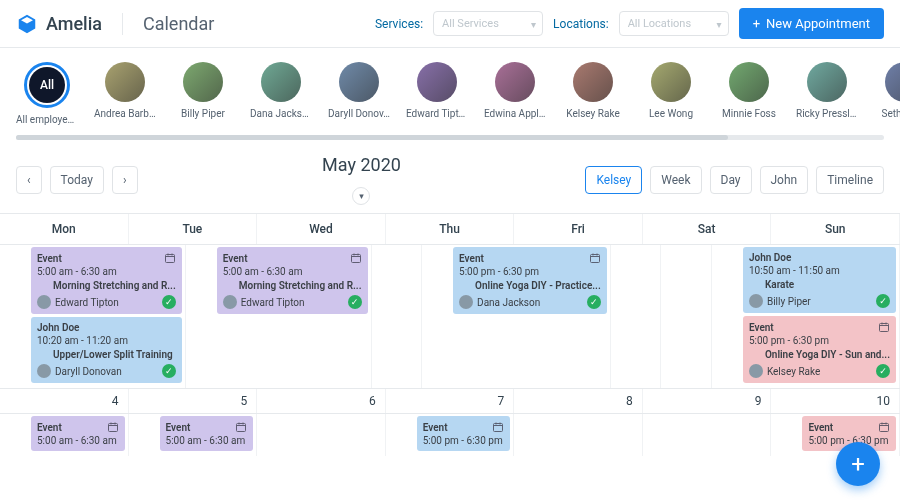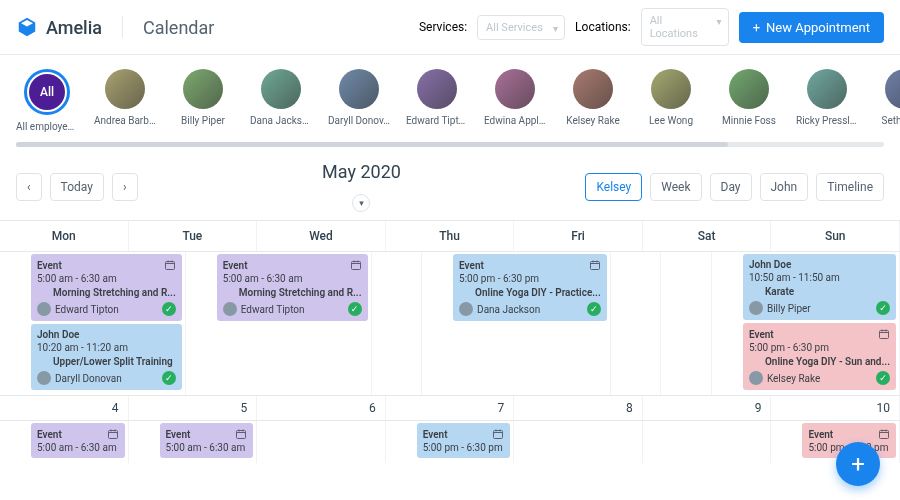--- a/index.html
+++ b/index.html
@@ -3,31 +3,31 @@
 <meta charset="utf-8">
 <style>
 * { margin:0; padding:0; box-sizing:border-box; font-family:-apple-system,BlinkMacSystemFont,"Segoe UI",Roboto,sans-serif; }
 body { background:#fff; width:900px; height:500px; overflow:hidden; font-size:12px; color:#33434f; }
 .header { display:flex; align-items:center; padding:8px 16px; border-bottom:1px solid #e6e9ec; }
 .logo-wrap { display:flex; align-items:center; gap:8px; padding-right:20px; border-right:1px solid #e6e9ec; margin-right:20px; }
 .logo-wrap svg { width:22px; height:22px; }
 .logo-text { font-size:18px; font-weight:500; color:#33434f; }
 .page-title { font-size:18px; color:#556270; font-weight:400; }
 .header-right { margin-left:auto; display:flex; align-items:center; gap:10px; }
-.filter-label { color:#000000; font-size:12px; }
-.select-fake { border:1px solid #e0e3e6; border-radius:4px; padding:5px 20px 5px 8px; color:#bfc7cd; width:88px; position:relative; font-size:11px; }
+.filter-label { color:#0369a1; font-size:12px; }
+.select-fake { border:1px solid #e0e3e6; border-radius:4px; padding:5px 20px 5px 8px; color:#bfc7cd; width:110px; position:relative; font-size:11px; }
 .select-fake .caret { position:absolute; right:6px; top:7px; font-size:10px; color:#bfc7cd; }
 .btn-primary { background:#1a84ee; color:#fff; border:none; border-radius:4px; padding:8px 14px; font-size:13px; display:flex; align-items:center; gap:6px; cursor:pointer; }
 .employees { display:flex; gap:16px; padding:14px 16px 10px; overflow:hidden; }
 .emp { display:flex; flex-direction:column; align-items:center; gap:6px; min-width:62px; }
 .emp .avatar { width:40px; height:40px; border-radius:50%; background:#ccd3d9; position:relative; background-size:cover; }
 .emp .name { font-size:10px; color:#556270; white-space:nowrap; max-width:62px; overflow:hidden; text-overflow:ellipsis; text-align:center; }
 .emp.selected .avatar { width:36px; height:36px; }
 .emp.selected .ring { width:46px; height:46px; border:3px solid #1a84ee; border-radius:50%; display:flex; align-items:center; justify-content:center; }
-.emp.selected .avatar { background:#4c1d95; color:#fff; display:flex; align-items:center; justify-content:center; font-size:12px; font-weight:500; }
+.emp.selected .avatar { background:#0f172a; color:#fff; display:flex; align-items:center; justify-content:center; font-size:12px; font-weight:500; }
 .scroll-track { height:5px; background:#e6e9ec; margin:0 16px 6px; border-radius:3px; position:relative; }
 .scroll-thumb { position:absolute; left:0; top:0; height:5px; width:82%; background:#cfd5da; border-radius:3px; }
 .toolbar { display:flex; align-items:center; padding:8px 16px; justify-content:space-between; }
 .toolbar-left { display:flex; gap:8px; }
 .btn-box { border:1px solid #e0e3e6; background:#fff; border-radius:4px; padding:6px 10px; font-size:12px; color:#556270; cursor:pointer; display:flex; align-items:center; }
 .period { display:flex; align-items:center; gap:12px;flex-direction:column; }
 .period-title { font-size:18px; color:#33434f; font-weight:400; }
 .period-caret { border:1px solid #e0e3e6; border-radius:50%; width:18px; height:18px; display:flex; align-items:center; justify-content:center; font-size:9px; color:#556270; }
 .views { display:flex; gap:8px; }
 .views .btn-box.active { border-color:#1a84ee; color:#1a84ee; }

